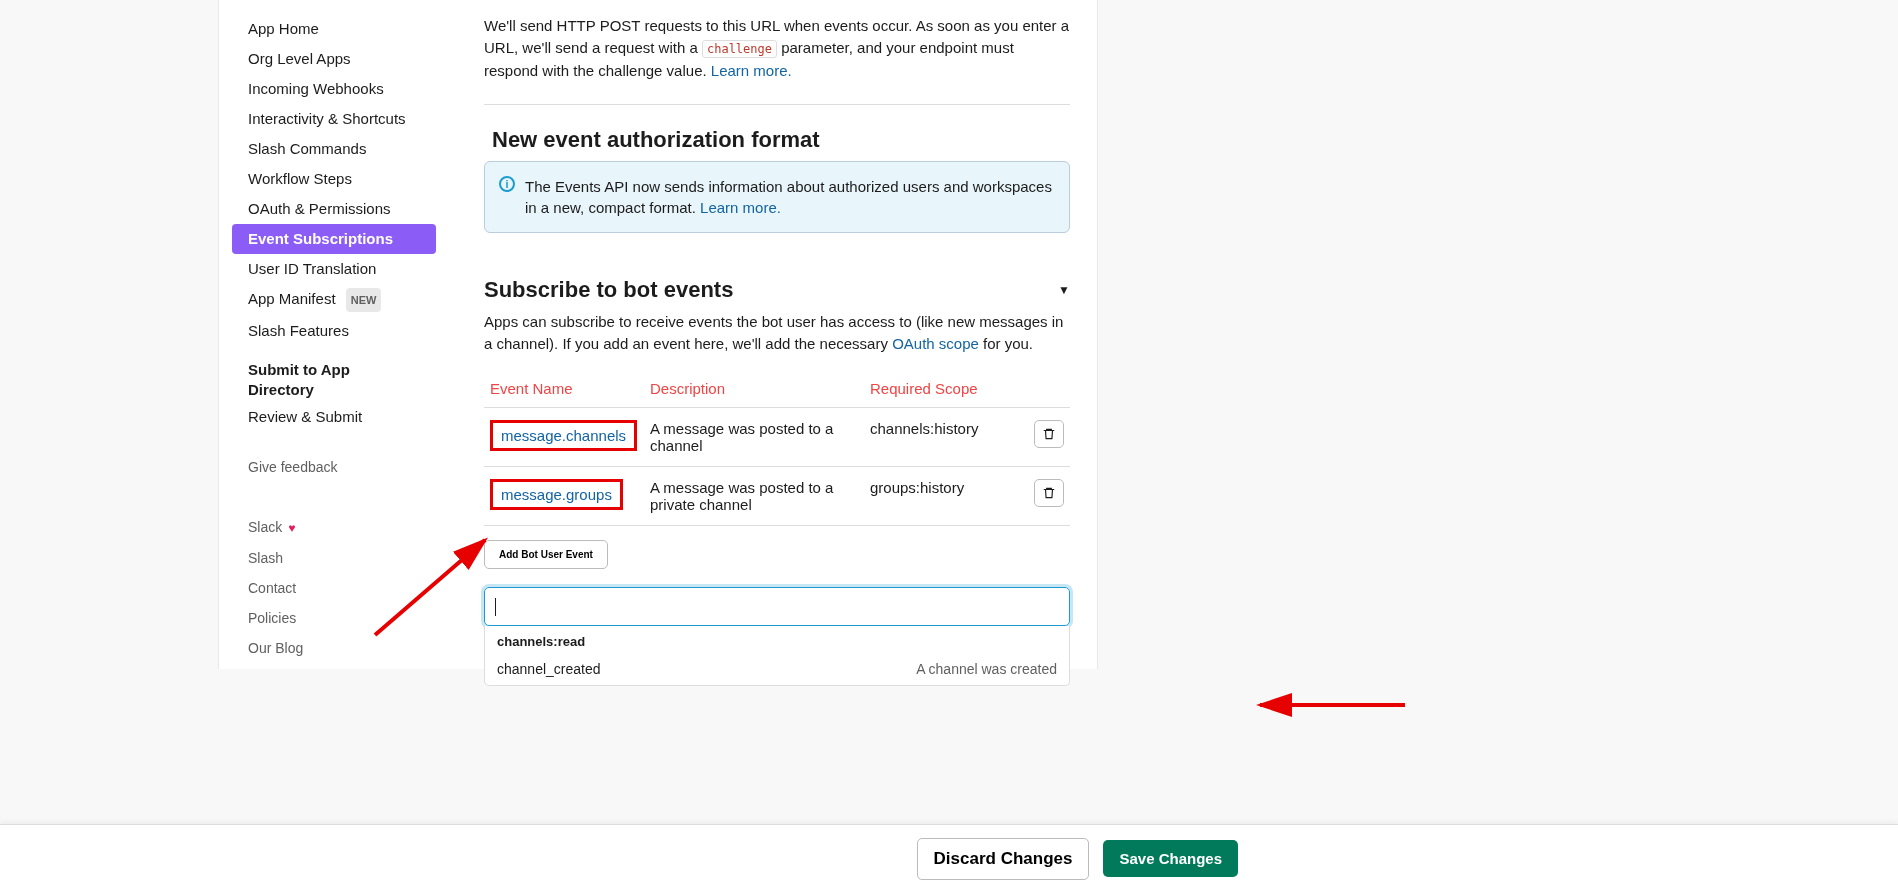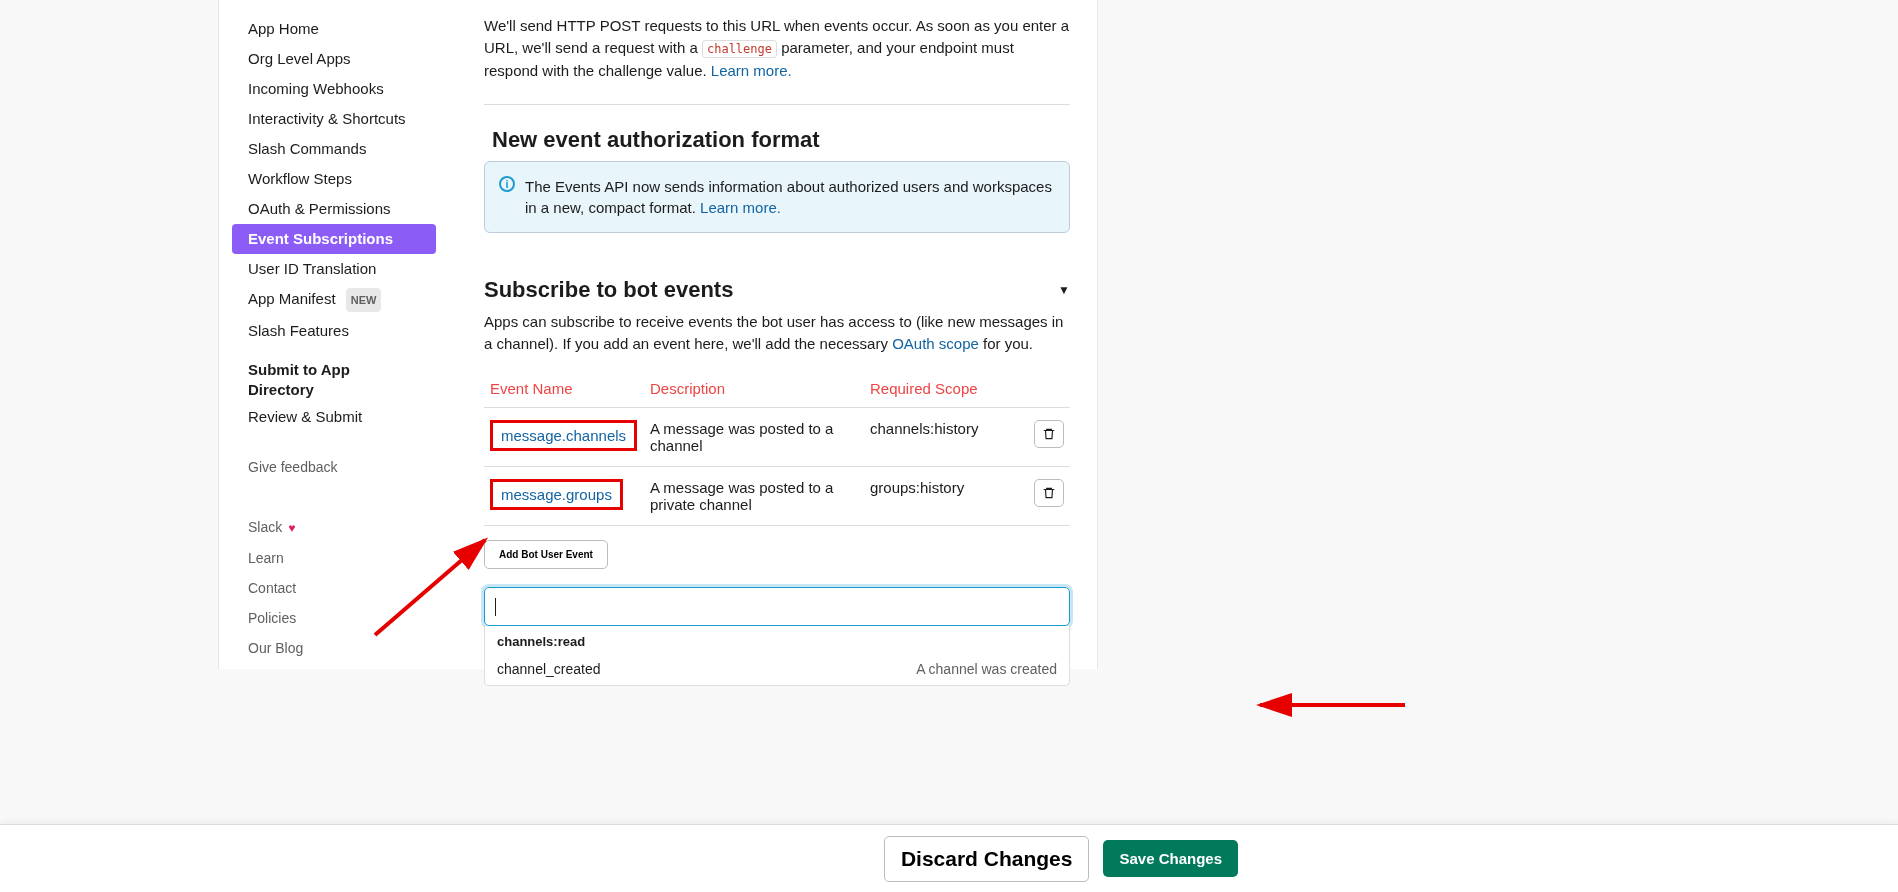--- a/index.html
+++ b/index.html
@@ -44,21 +44,21 @@
 
   .btn-outline { display:inline-block; border:1px solid #bbb; border-radius:5px; background:#fff; padding:8px 14px; font-size:10px; font-weight:700; cursor:pointer; }
   .search-box { width:100%; border:1px solid #1d9bd1; border-radius:5px; padding:9px 10px; font-size:15px; outline:none; box-shadow:0 0 0 3px rgba(29,155,209,.25); }
   .cursor-line { border-left:1px solid #1d1c1d; height:18px; display:inline-block; vertical-align:middle; }
   .dropdown { border:1px solid #ddd; border-top:none; border-radius:0 0 5px 5px; max-height:90px; overflow:hidden; background:#fff; }
   .dd-header { font-weight:700; font-size:13px; padding:8px 12px 4px; color:#1d1c1d;}
   .dd-row { display:flex; justify-content:space-between; font-size:14px; padding:8px 12px; color:#1d1c1d;align-items:flex-end;}
   .dd-desc { color:#616061; }
 
   .bottom-bar { position:absolute; left:0; right:0; bottom:0; height:68px; background:#fff; border-top:1px solid #ddd; display:flex; align-items:center; justify-content:flex-end; padding-right:660px; gap:14px; box-shadow:0 -2px 6px rgba(0,0,0,.05); }
-  .btn-discard { border:1px solid #bbb; border-radius:5px; background:#fff; padding:10px 16px; font-size:21px; font-weight:700; cursor:pointer; }
+  .btn-discard { border:1px solid #bbb; border-radius:5px; background:#fff; padding:10px 16px; font-size:17px; font-weight:700; cursor:pointer; }
   .btn-save { border:none; border-radius:5px; background:#007a5a; color:#fff; padding:10px 16px; font-size:15px; font-weight:700; cursor:pointer; }
 
   
   .arrow { position:absolute; pointer-events:none; }
 </style>
 </head>
 <body>
 
 <div class="page-bg"></div>
 <div class="container"></div>
@@ -88,21 +88,21 @@
     <li>Review &amp; Submit</li>
   </ul>
   <ul class="footer-links">
     <li>Give feedback</li>
   </ul>
   <ul class="footer-links" style="padding-top:30px;">
     <li class="slack">
       <span>Slack</span>
       <span class="heart">♥</span>
     </li>
-    <li>Learn</li>
+    <li>Slash</li>
     <li>Contact</li>
     <li>Policies</li>
     <li>Our Blog</li>
   </ul>
 </nav>
 
 <main class="main">
   <p class="desc">
     <span>We'll send HTTP POST requests to this URL when events occur. As soon as you enter a URL, we'll send a request with a </span>
     <span class="code">challenge</span>

